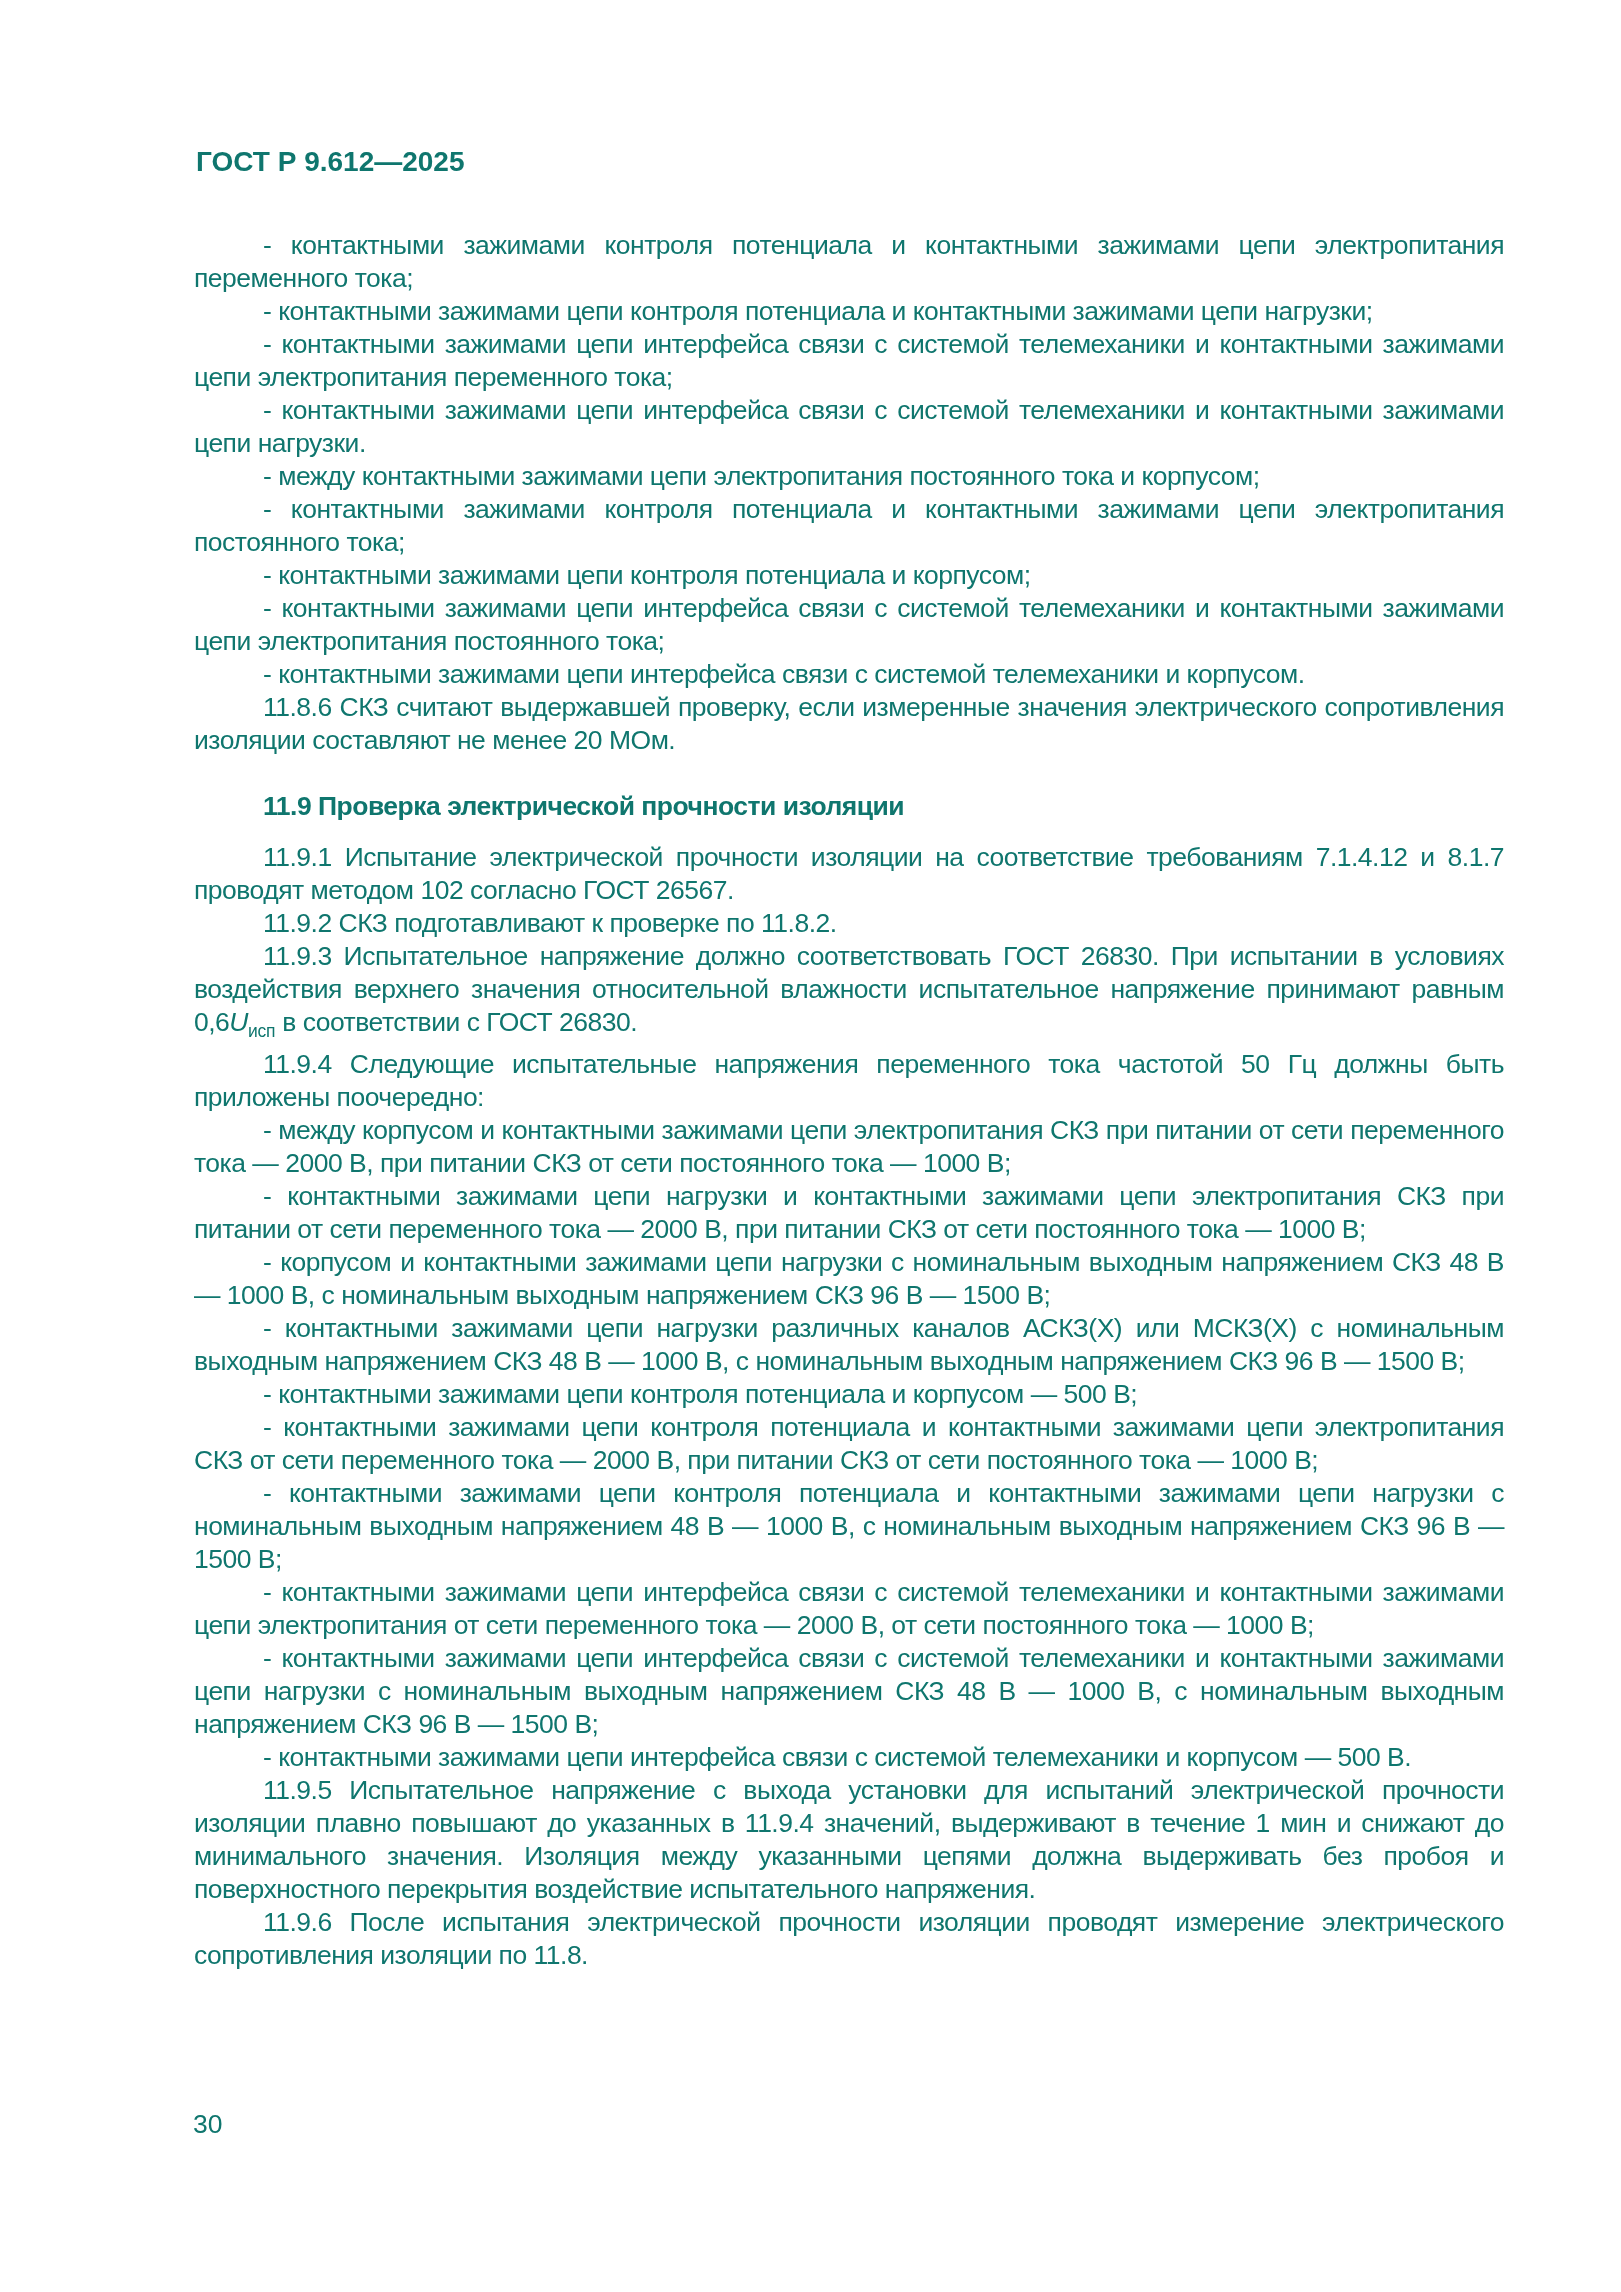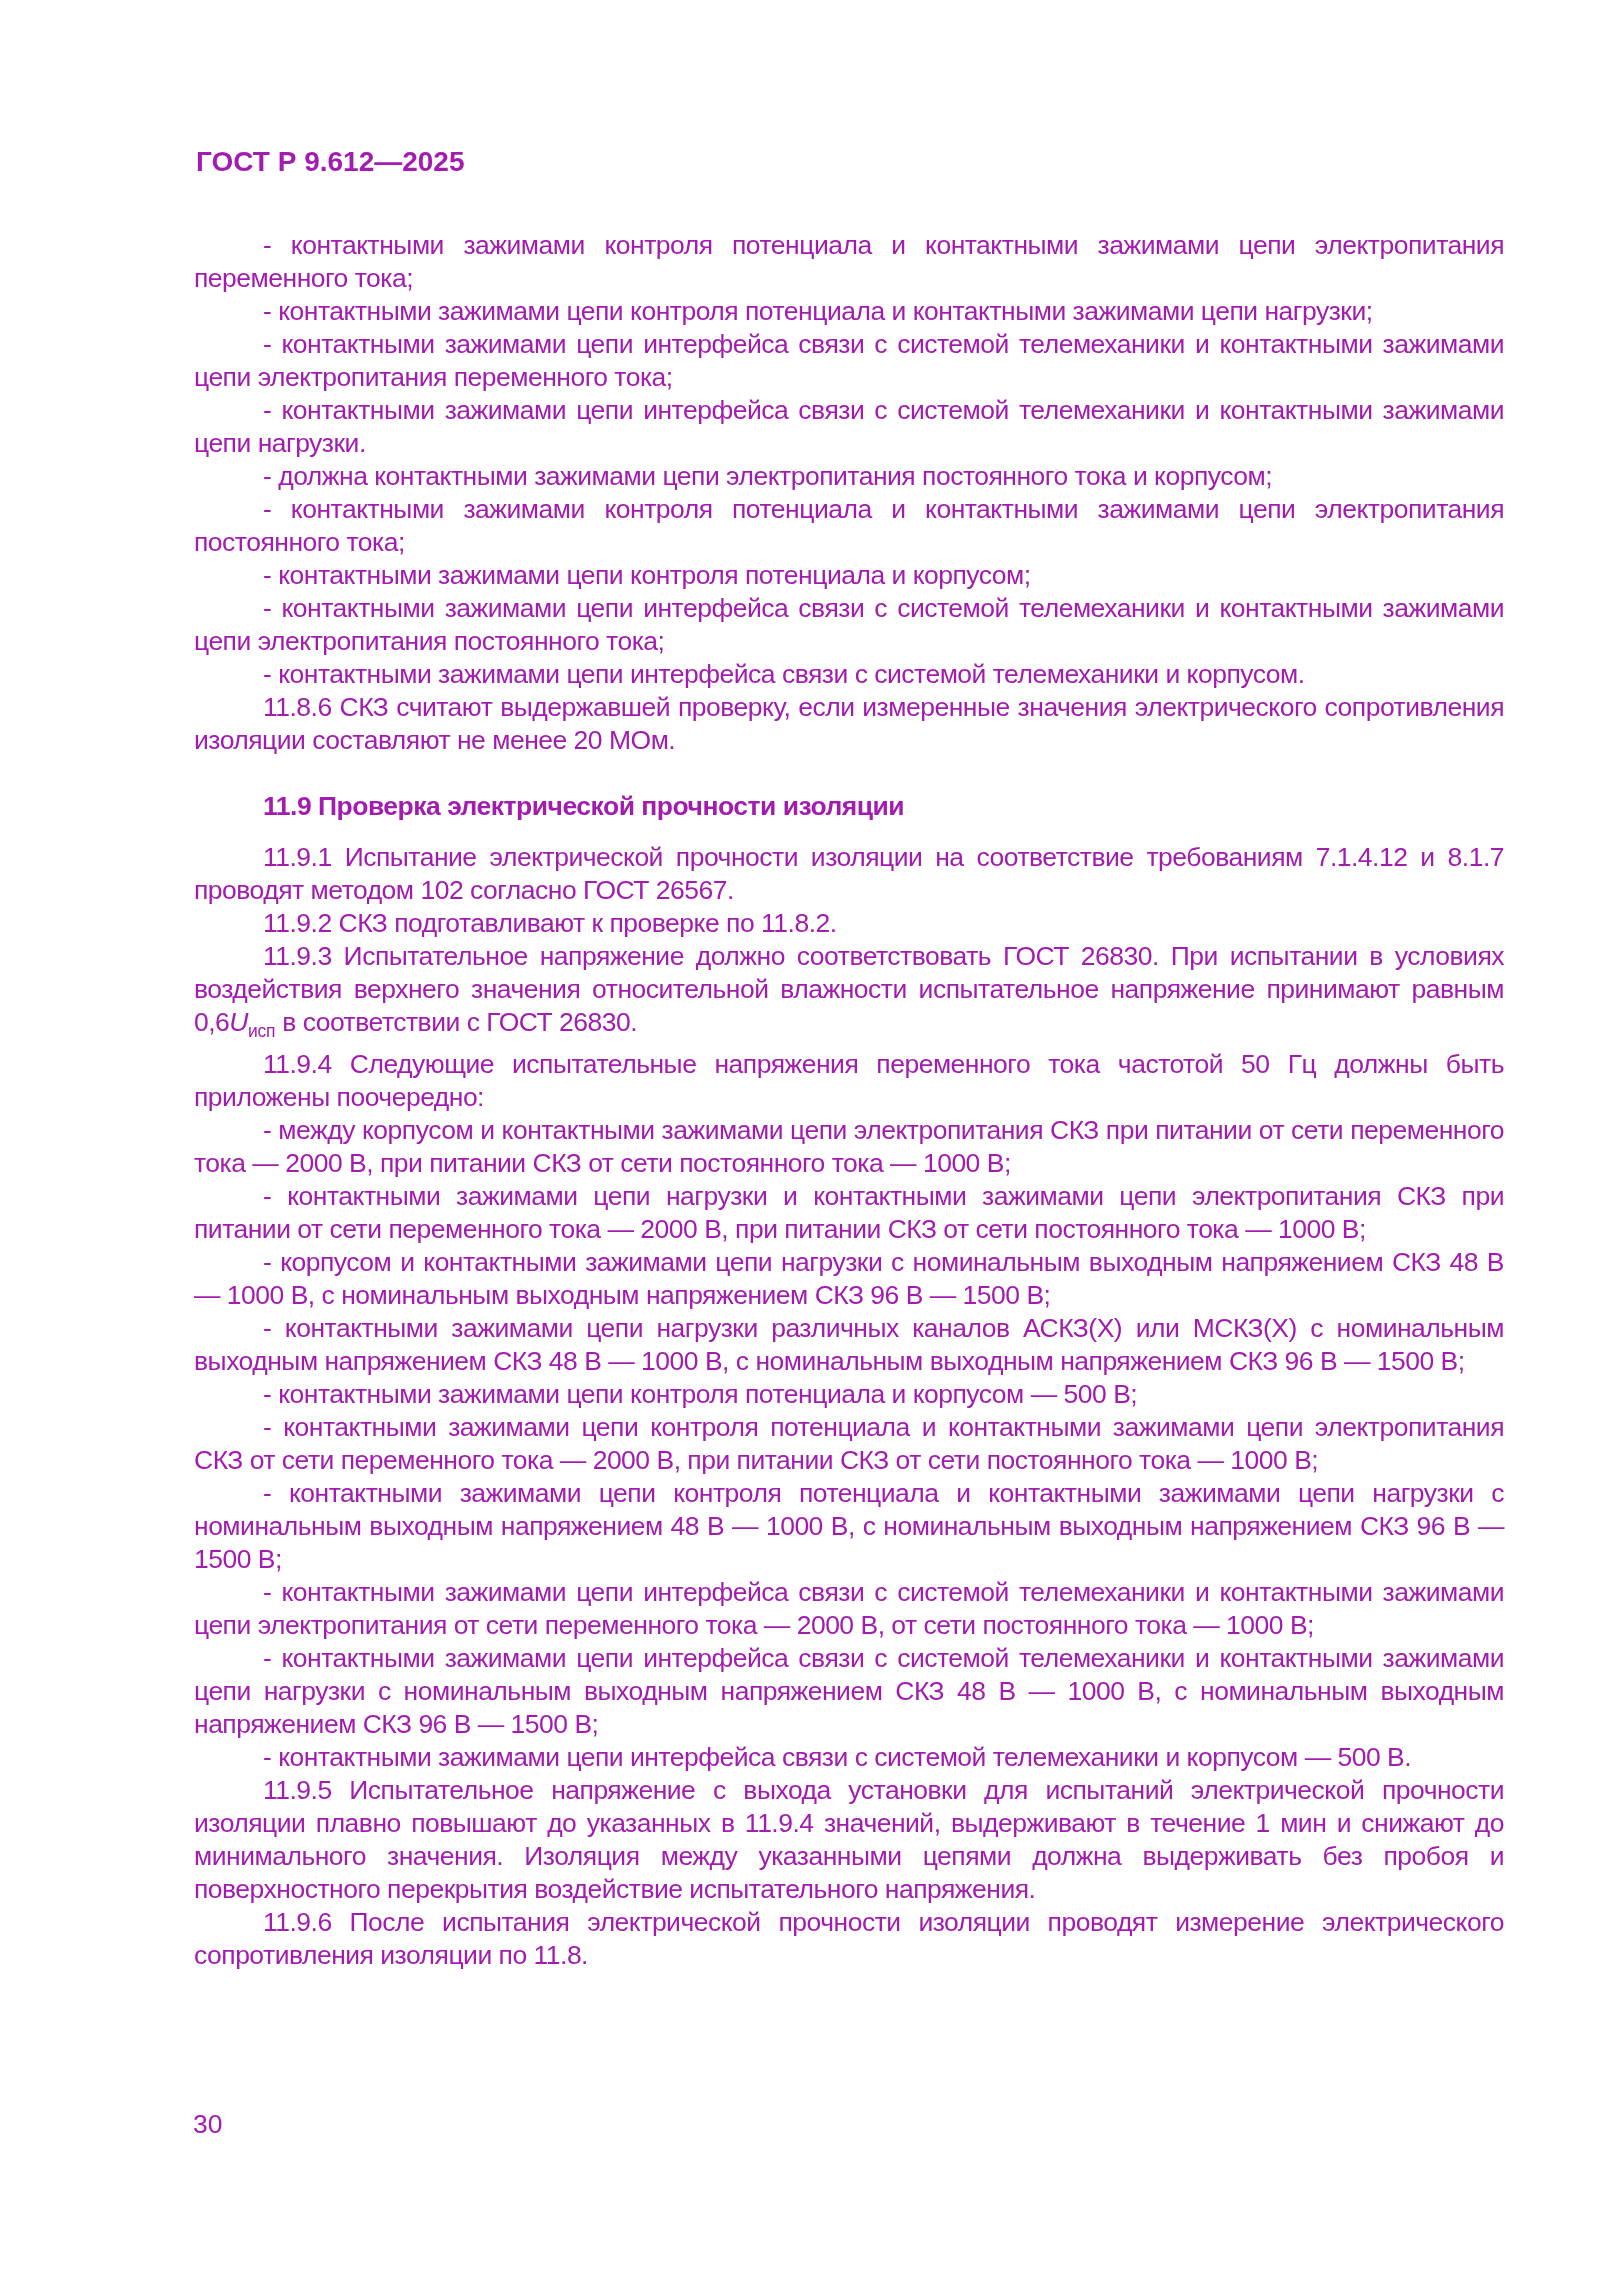--- a/index.html
+++ b/index.html
@@ -6,21 +6,21 @@
     margin: 0;
     padding: 0;
     background: #ffffff;
   }
   .page {
     position: relative;
     width: 1621px;
     height: 2293px;
     background: #ffffff;
     font-family: "Liberation Sans", sans-serif;
-    color: #a21caf;
+    color: #0f766e;
     overflow: hidden;
     border-radius: 23px;
   }
   .doc-header {
     position: absolute;
     left: 196px;
     top: 146px;
     font-size: 28px;
     font-weight: bold;
     letter-spacing: 0;
@@ -66,21 +66,21 @@
 
 <div class="page">
 
   <div class="doc-header">ГОСТ Р 9.612—2025</div>
 
   <div class="content">
     <p class="item">- контактными зажимами контроля потенциала и контактными зажимами цепи электропитания переменного тока;</p>
     <p class="item">- контактными зажимами цепи контроля потенциала и контактными зажимами цепи нагрузки;</p>
     <p class="item">- контактными зажимами цепи интерфейса связи с системой телемеханики и контактными зажимами цепи электропитания переменного тока;</p>
     <p class="item">- контактными зажимами цепи интерфейса связи с системой телемеханики и контактными зажимами цепи нагрузки.</p>
-    <p class="item">- должна контактными зажимами цепи электропитания постоянного тока и корпусом;</p>
+    <p class="item">- между контактными зажимами цепи электропитания постоянного тока и корпусом;</p>
     <p class="item">- контактными зажимами контроля потенциала и контактными зажимами цепи электропитания постоянного тока;</p>
     <p class="item">- контактными зажимами цепи контроля потенциала и корпусом;</p>
     <p class="item">- контактными зажимами цепи интерфейса связи с системой телемеханики и контактными зажимами цепи электропитания постоянного тока;</p>
     <p class="item">- контактными зажимами цепи интерфейса связи с системой телемеханики и корпусом.</p>
     <p class="para">11.8.6 СКЗ считают выдержавшей проверку, если измеренные значения электрического сопротивления изоляции составляют не менее 20 МОм.</p>
     <p class="heading">11.9 Проверка электрической прочности изоляции</p>
     <p class="para">11.9.1 Испытание электрической прочности изоляции на соответствие требованиям 7.1.4.12 и 8.1.7 проводят методом 102 согласно ГОСТ 26567.</p>
     <p class="para">11.9.2 СКЗ подготавливают к проверке по 11.8.2.</p>
     <p class="para"><span>11.9.3 Испытательное напряжение должно соответствовать ГОСТ 26830. При испытании в условиях воздействия верхнего значения относительной влажности испытательное напряжение принимают равным 0,6</span><i>U</i><sub>исп</sub><span> в соответствии с ГОСТ 26830.</span></p>
     <p class="para">11.9.4 Следующие испытательные напряжения переменного тока частотой 50 Гц должны быть приложены поочередно:</p>

